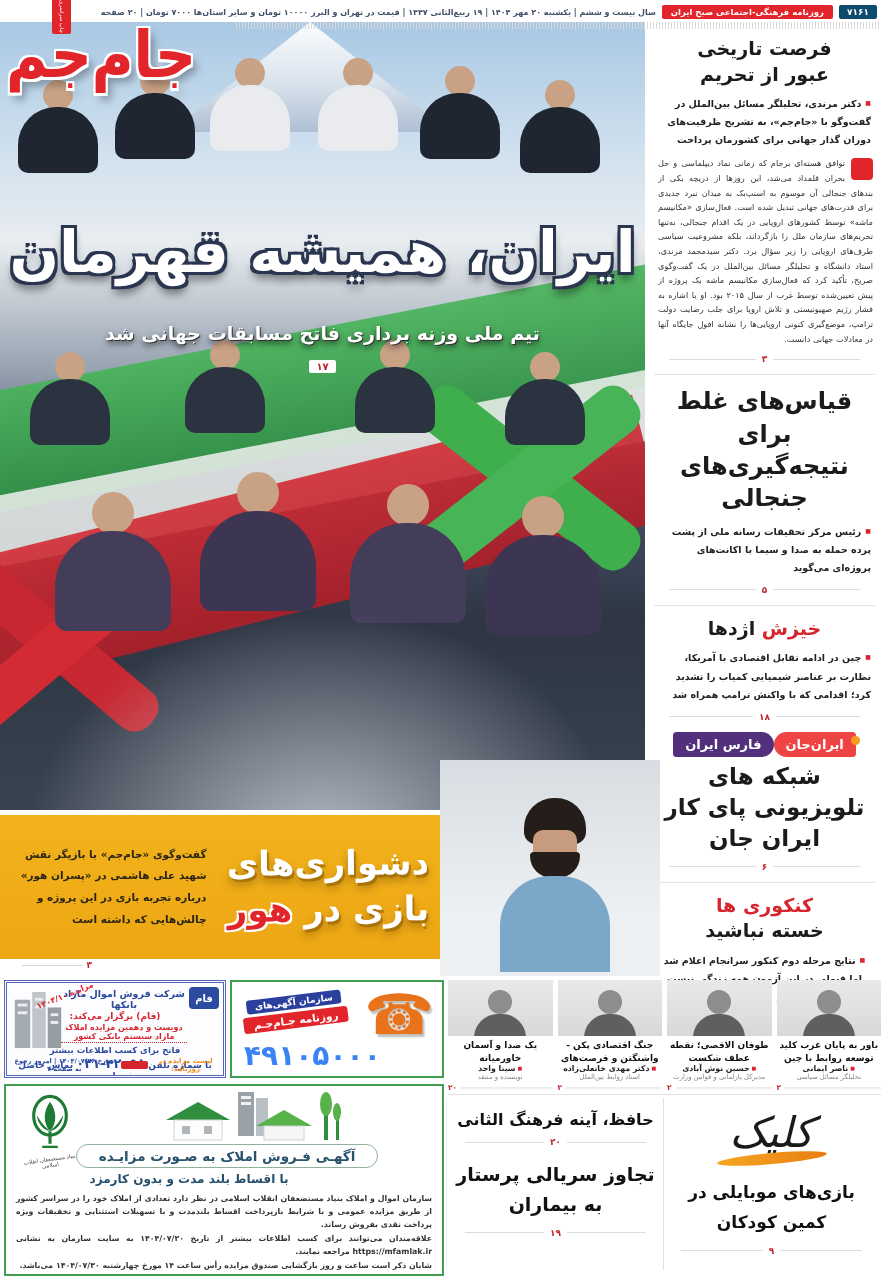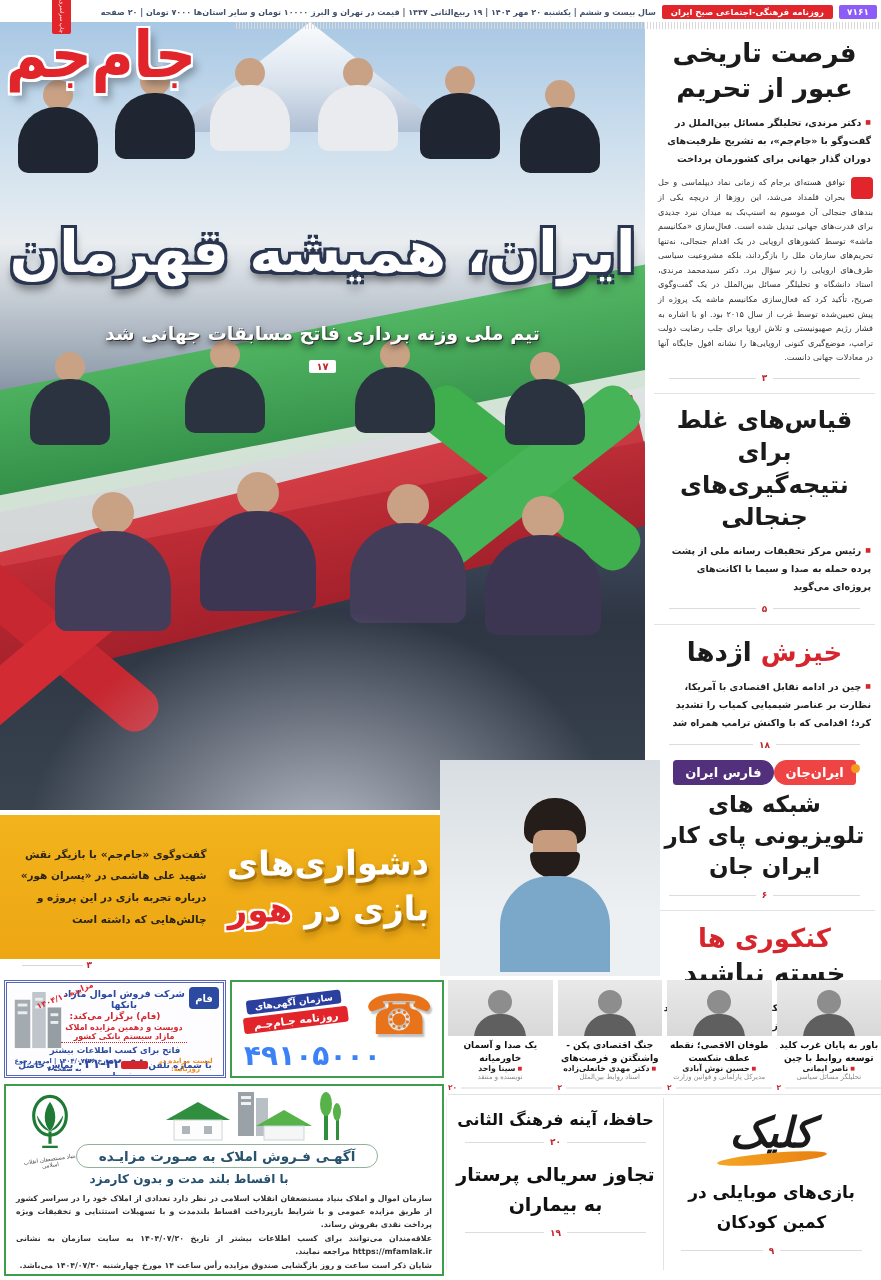--- a/index.html
+++ b/index.html
@@ -1,21 +1,21 @@
 <!DOCTYPE html>
 <html lang="fa" dir="rtl"><head>
 <meta charset="utf-8">
 <style>
   html,body{margin:0;padding:0;}
   body{width:881px;height:1280px;background:#fff;font-family:"DejaVu Sans",sans-serif;direction:rtl;overflow:hidden;}
   .page{position:relative;width:881px;height:1280px;background:#fff;overflow:hidden;}
 
   
   .topbar{position:absolute;top:0;right:0;left:0;height:22px;display:flex;align-items:center;gap:6px;padding:2px 4px 0 0;box-sizing:border-box;z-index:6;}
-  .issue-badge{background:#8b5cf6;color:#fff;font-size:9px;font-weight:bold;padding:2px 8px;border-radius:2px;}
+  .issue-badge{background:#0c4a6e;color:#fff;font-size:9px;font-weight:bold;padding:2px 8px;border-radius:2px;}
   .type-badge{background:#e2242b;color:#fff;font-size:8.5px;font-weight:bold;padding:2px 9px;border-radius:2px;}
   .date-info{color:#41506b;font-size:8px;font-weight:bold;white-space:nowrap;}
   .dotted-strip{position:absolute;top:22px;right:0;left:236px;height:7px;background:repeating-linear-gradient(90deg,#d9d9d9 0 1px,transparent 1px 3px);z-index:6;}
   .corner-tab{position:absolute;left:52px;top:0;width:19px;height:34px;background:#e2242b;color:#fff;font-size:5.5px;writing-mode:vertical-rl;text-align:center;border-radius:0 0 2px 2px;z-index:7;display:flex;align-items:center;justify-content:center;}
   .brand-logo{position:absolute;left:6px;top:22px;z-index:7;color:#e2242b;font-size:57px;font-weight:900;letter-spacing:-3px;transform:scaleY(1.12);text-shadow:2px 2px 0 #fff,-2px -2px 0 #fff,2px -2px 0 #fff,-2px 2px 0 #fff,5px 6px 8px rgba(0,0,0,.35);}
 
   
   .photo{position:absolute;top:22px;left:0;width:645px;height:788px;overflow:hidden;
     background:linear-gradient(180deg,#a9c8e4 0%,#cfe0ee 16%,#e9edf0 28%,#97a3b1 44%,#49546a 58%,#2e3644 76%,#39424f 100%);}
   .mountain{position:absolute;top:0;left:170px;width:280px;height:110px;background:linear-gradient(180deg,#ffffff 0%,#dbe4ee 55%,#aebdd2 100%);clip-path:polygon(50% 0,100% 100%,0 100%);opacity:.95;}
@@ -36,21 +36,21 @@
   .lead-headline{position:absolute;top:196px;left:0;right:0;text-align:center;color:#fff;font-size:58px;font-weight:900;z-index:3;
     text-shadow:3px 3px 0 #2a3550,-3px 3px 0 #2a3550,3px -3px 0 #2a3550,-3px -3px 0 #2a3550,0 7px 10px rgba(0,0,0,.55);}
   .lead-sub{position:absolute;top:300px;left:0;right:0;text-align:center;color:#fff;font-size:19px;font-weight:900;z-index:3;text-shadow:1px 1px 0 #333,0 3px 6px rgba(0,0,0,.7);}
   .lead-page{position:absolute;top:333px;left:0;right:0;text-align:center;z-index:3;}
   .lead-page b{background:#fff;color:#c2262c;font-size:10px;padding:1px 7px;border-radius:2px;}
 
   
   .right-col{position:absolute;top:22px;left:650px;width:229px;height:953px;padding:14px 4px 0 4px;box-sizing:border-box;background:#fff;}
   .art{text-align:center;}
   .art .title{color:#1b1b1b;font-weight:900;line-height:1.35;}
-  .t-xl{font-size:26px;}
+  .t-xl{font-size:19px;}
   .t-l{font-size:24px;}
   .t-m{font-size:23px;}
   .red-part{color:#d6252c;}
   .standfirst{font-size:9.5px;font-weight:bold;color:#222;line-height:1.9;text-align:right;margin:8px 4px 0 4px;}
   .standfirst::before{content:"■";color:#d6252c;font-size:6px;vertical-align:2px;margin-left:4px;}
   .sf-center{text-align:center;}
   .body-text{font-size:8.2px;color:#333;line-height:1.78;text-align:justify;margin:7px 2px 0 2px;position:relative;padding-left:2px;}
   .art-emblem{float:right;width:22px;height:22px;background:#e2242b;border-radius:4px;margin:2px 0 2px 6px;}
   .mk{display:flex;align-items:center;margin:8px auto 0 auto;width:86%;}
   .mk::before,.mk::after{content:"";flex:1;border-top:1px solid #dcdcdc;}
@@ -124,21 +124,21 @@
   .card-mk b{color:#c2262c;font-size:7.5px;}
 
   
   .hline{position:absolute;top:1094px;left:448px;width:433px;border-top:1px solid #e3e3e3;}
   .vline1{position:absolute;top:1098px;left:663px;height:172px;border-left:1px solid #e3e3e3;}
   .vline2{position:absolute;top:1098px;left:446px;height:172px;border-left:1px solid #eee;}
   .col-mid{position:absolute;top:1096px;left:450px;width:211px;text-align:center;}
   .col-mid .h1{font-size:16px;font-weight:900;color:#111;margin-top:14px;}
   .col-mid .h2{font-size:19px;font-weight:900;color:#111;line-height:1.6;margin-top:12px;}
   .col-right{position:absolute;top:1096px;left:666px;width:211px;text-align:center;}
-  .click-logo{font-size:42px;font-weight:700;font-style:italic;letter-spacing:-2px;color:#1a1a1a;margin-top:12px;}
+  .click-logo{font-size:42px;font-weight:400;font-style:italic;letter-spacing:-2px;color:#1a1a1a;margin-top:12px;}
   .click-swoosh{width:110px;height:11px;background:linear-gradient(90deg,#f5a623,#e87f10);border-radius:50%;margin:-4px auto 0;transform:rotate(-5deg);}
   .col-right .h2{font-size:17px;font-weight:900;color:#111;line-height:1.75;margin-top:14px;}
 </style>
 </head>
 <body>
 
 <div class="page">
 
   <div class="topbar">
     <span class="issue-badge">۷۱۶۱</span>

